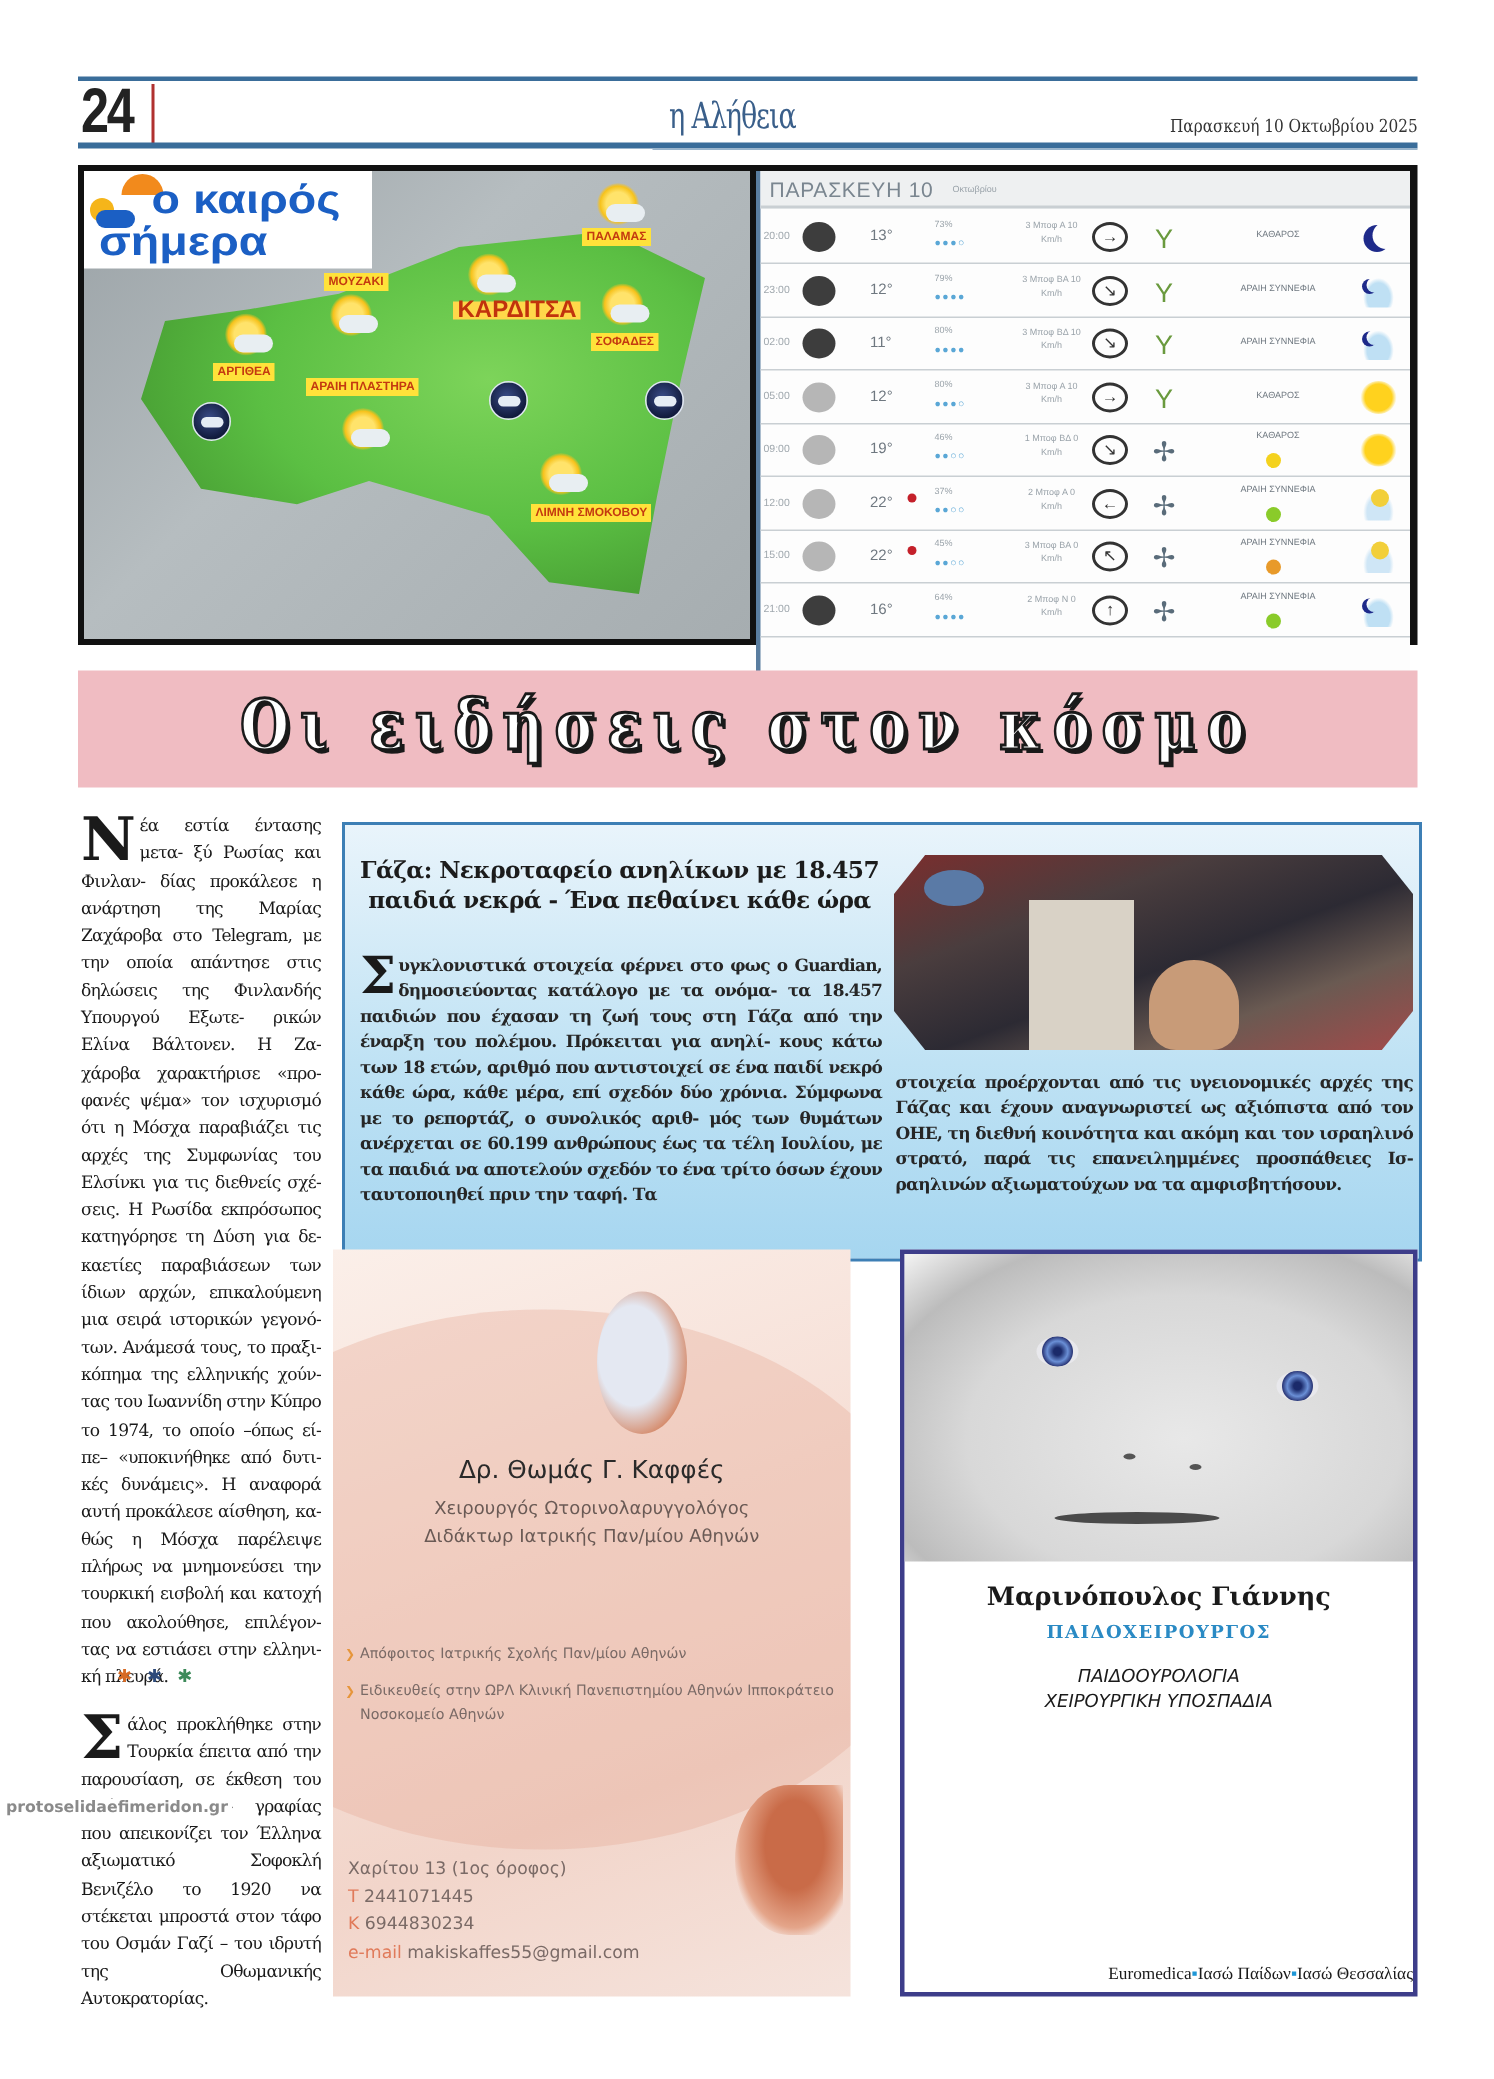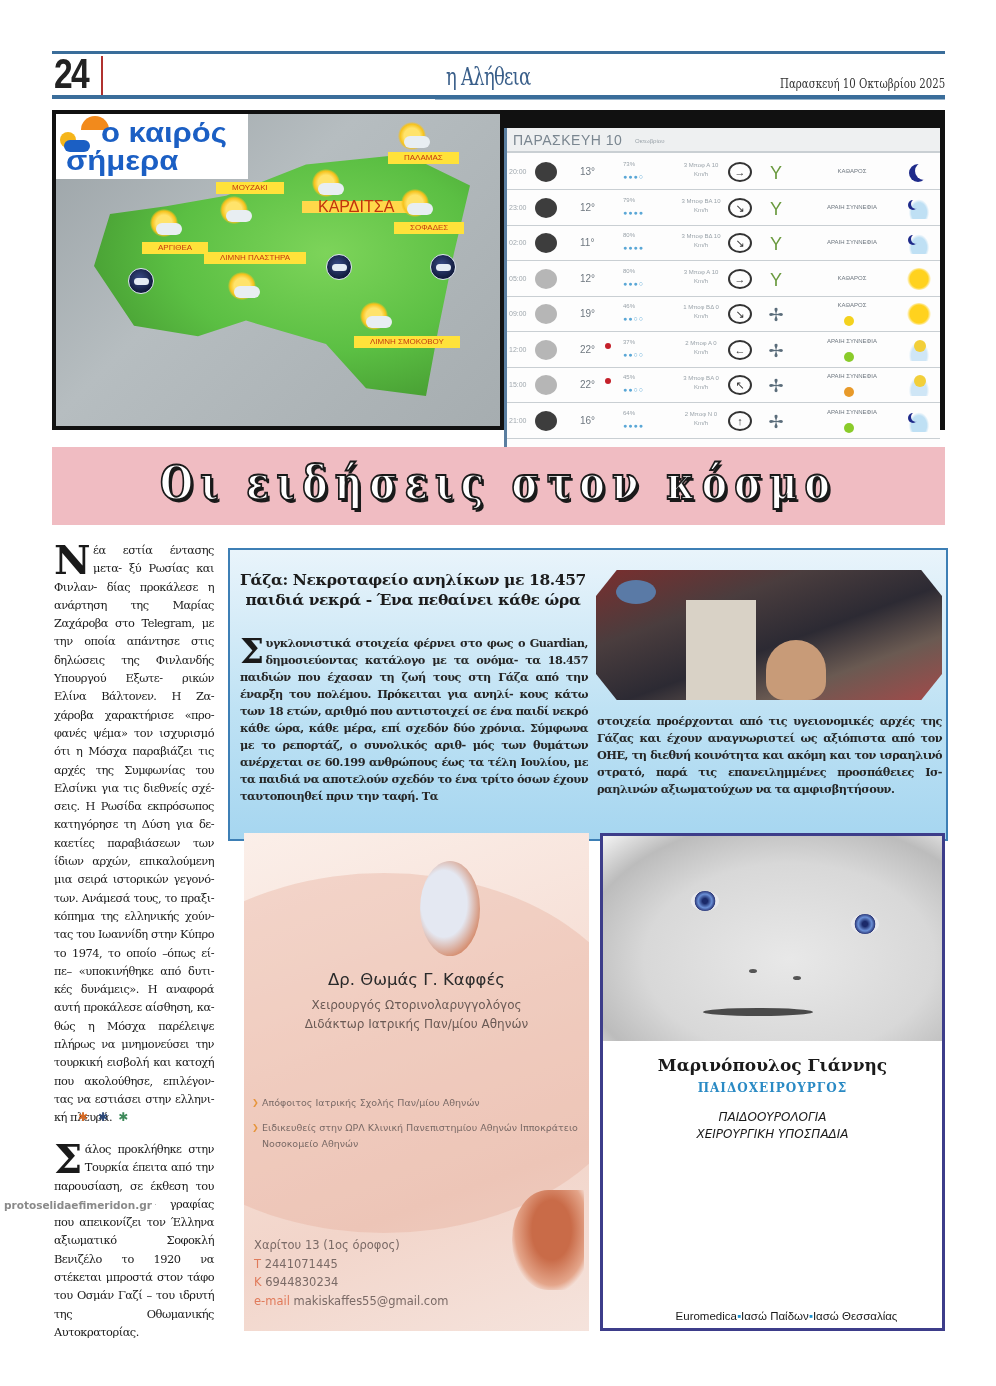--- a/index.html
+++ b/index.html
@@ -20,28 +20,28 @@
   .map { left: 56px; top: 114px; width: 444px; height: 312px; background: linear-gradient(135deg,#9aa2a6 0%,#b6bdc0 40%,#a6adb0 100%); overflow: hidden; }
   .map-land { position: absolute; left: 30px; top: 35px; width: 400px; height: 260px;
     background: radial-gradient(ellipse at 60% 40%, #7dd45a 0%, #5bbf43 45%, #4aa235 70%, #8a7a3a 100%);
     clip-path: polygon(35% 18%, 55% 6%, 80% 2%, 96% 14%, 92% 40%, 88% 70%, 85% 95%, 70% 92%, 60% 75%, 40% 66%, 28% 72%, 12% 68%, 2% 45%, 6% 25%, 20% 22%); }
   .map-title { position: absolute; left: 0; top: 0; width: 192px; height: 65px; background: #fff; }
   .map-title-text { position: absolute; left: 45px; top: 6px; font-family: "Liberation Sans", sans-serif; font-weight: bold; font-size: 27px; line-height: 27px; color: #1b5fc4; transform: scaleX(1.15); transform-origin: left; }
   .map-title-text2 { top: 34px; left: 10px; }
   .map-umbrella { position: absolute; left: 25px; top: 2px; width: 28px; height: 14px; background: #f28a1c; border-radius: 14px 14px 0 0; }
   .map-sun-logo { position: absolute; left: 4px; top: 18px; width: 16px; height: 16px; background: #f5b51a; border-radius: 50%; }
   .map-cloud-logo { position: absolute; left: 8px; top: 26px; width: 26px; height: 12px; background: #1b5fc4; border-radius: 8px; }
-  .town { position: absolute; background: #ffe23a; color: #c43a10; font-family: "Liberation Sans", sans-serif; font-weight: normal; font-size: 8px; padding: 1px 16px; white-space: nowrap; line-height: 10px; }
+  .town { position: absolute; background: #ffe23a; color: #c43a10; font-family: "Liberation Sans", sans-serif; font-weight: bold; font-size: 8px; padding: 1px 3px; white-space: nowrap; line-height: 10px; }
   .town.big { font-size: 16px; background: #ffd84a; color: #c1330d; }
   .sun { position: absolute; width: 28px; height: 28px; border-radius: 50%; background: radial-gradient(circle, #ffe36b 40%, #f6c21c 60%, rgba(246,194,28,0) 72%); }
   .sun::after { content: ""; position: absolute; left: 6px; top: 14px; width: 26px; height: 12px; background: #e8eef2; border-radius: 8px; }
   .night { position: absolute; width: 26px; height: 26px; border-radius: 50%; background: radial-gradient(circle at 45% 40%, #3a4c88 0%, #111b3d 70%); border: 1px solid #dfe6f2; }
   .night::after { content: ""; position: absolute; left: 5px; top: 9px; width: 15px; height: 7px; background: #e5ecf5; border-radius: 5px; }
 
-  .forecast { left: 504px; top: 114px; width: 436px; height: 380px; background: #fdfdfd; border-left: 3px solid #5a7ea0; margin-top: 14px; }
+  .forecast { left: 504px; top: 114px; width: 436px; height: 380px; background: #fdfdfd; border-left: 3px solid #5a7ea0; }
   .fc-head { position: absolute; left: 0; top: 0; width: 433px; height: 25px; background: #eef0f1; border-bottom: 2px solid #c9cfd3; }
   .fc-title { position: absolute; left: 6px; top: 4px; font-family: "Liberation Sans", sans-serif; font-size: 14px; color: #7a8690; letter-spacing: 0.5px; }
   .fc-month { position: absolute; left: 128px; top: 10px; font-family: "Liberation Sans", sans-serif; font-size: 6px; color: #9aa3aa; }
   .fc-row { position: absolute; left: 0; width: 433px; height: 35px; border-bottom: 1px solid #c9cfd3; font-family: "Liberation Sans", sans-serif; }
   .fc-time { position: absolute; left: 2px; top: 13px; font-size: 7px; color: #a0a8ae; }
   .fc-clock { position: absolute; left: 28px; top: 7px; width: 22px; height: 20px; border-radius: 50%; background: #3d3d3d; }
   .fc-clock.light { background: #b6b6b6; }
   .fc-temp { position: absolute; left: 73px; top: 11px; font-size: 10px; font-weight: normal; color: #6f7880; }
   .fc-alert { position: absolute; left: 98px; top: 10px; width: 6px; height: 6px; border-radius: 50%; background: #c4202a; }
   .fc-hum { position: absolute; left: 116px; top: 6px; font-size: 6px; color: #9aa3aa; }
@@ -82,21 +82,21 @@
   .gaza-body { position: absolute; left: 10px; top: 85px; width: 348px; font-family: "DejaVu Serif", serif; font-weight: bold; font-size: 11.3px; line-height: 17px; color: #262626; text-align: justify; letter-spacing: -0.5px; }
   .gaza-body .dropcap { font-size: 34px; line-height: 28px; margin: 2px 2px 0 0; }
   .gaza-photo { position: absolute; left: 366px; top: 20px; width: 346px; height: 130px; background: linear-gradient(160deg, #7a2e2e 0%, #4a3d3e 30%, #2c2a33 55%, #6a5a52 75%, #a24a4a 100%);
     clip-path: polygon(6% 0, 94% 0, 100% 20%, 100% 80%, 94% 100%, 6% 100%, 0 80%, 0 20%); }
   .photo-face { position: absolute; left: 170px; top: 70px; width: 60px; height: 60px; border-radius: 50% 50% 30% 30%; background: #c89b78; }
   .photo-cloth { position: absolute; left: 90px; top: 30px; width: 70px; height: 100px; background: #d9d2c6; }
   .photo-hat { position: absolute; left: 20px; top: 10px; width: 40px; height: 24px; border-radius: 50%; background: #5a7aa6; }
   .gaza-body2 { position: absolute; left: 367px; top: 163px; width: 345px; font-family: "DejaVu Serif", serif; font-weight: bold; font-size: 11.3px; line-height: 17px; color: #262626; text-align: justify; letter-spacing: -0.5px; }
 
   
-  .ad1 { left: 244px; top: 833px; width: 345px; height: 498px; background: linear-gradient(160deg, #fbefe9 0%, #f6dfd6 40%, #f2d5ca 70%, #f5e3dc 100%); overflow: hidden; }
+  .ad1 { left: 222px; top: 833px; width: 345px; height: 498px; background: linear-gradient(160deg, #fbefe9 0%, #f6dfd6 40%, #f2d5ca 70%, #f5e3dc 100%); overflow: hidden; }
   .ad1-swoosh { position: absolute; left: -120px; top: 40px; width: 520px; height: 360px; border-radius: 50%; background: rgba(230,170,150,0.35); }
   .ad1-logo { position: absolute; left: 176px; top: 28px; width: 60px; height: 95px; border-radius: 50%; background: radial-gradient(ellipse at 40% 45%, #e4e8f2 45%, #d58a6a 75%, #c96b48 100%); }
   .ad1-logo2 { position: absolute; left: 268px; top: 357px; width: 72px; height: 100px; border-radius: 50% 0 0 50%; background: radial-gradient(ellipse at 55% 40%, #c96b48 35%, #e4a58a 65%, rgba(240,200,180,0) 75%); }
   .ad1-name { position: absolute; left: 0; top: 137px; width: 100%; text-align: center; font-family: "DejaVu Sans", sans-serif; font-size: 16.5px; color: #2a2a2a; }
   .ad1-sub { position: absolute; left: 0; width: 100%; text-align: center; font-family: "DejaVu Sans", sans-serif; font-size: 12px; color: #6a5a55; }
   .ad1-list { position: absolute; left: 8px; top: 262px; width: 330px; font-family: "DejaVu Sans", sans-serif; font-size: 9.5px; line-height: 16px; color: #7a6a66; }
   .ad1-list li { list-style: none; padding-left: 10px; position: relative; margin-bottom: 9px; }
   .ad1-list li::before { content: "❯"; position: absolute; left: 0; top: 0; color: #e6953a; font-size: 8px; }
   .ad1-contact { position: absolute; left: 10px; top: 403px; font-family: "DejaVu Sans", sans-serif; font-size: 11.5px; line-height: 18.5px; color: #7a6a66; }
   .ad1-contact .k { color: #e07a5a; }
@@ -107,21 +107,21 @@
   .eye { position: absolute; width: 28px; height: 20px; border-radius: 50%; background: radial-gradient(circle, #1b2a6a 15%, #6a8fd6 40%, #2d3a7a 58%, #e8e8ec 62%); }
   .nostril { position: absolute; width: 8px; height: 4px; border-radius: 50%; background: #555; }
   .mouth { position: absolute; left: 100px; top: 172px; width: 110px; height: 8px; border-radius: 50%; background: #4a4a4a; }
   .ad2-name { position: absolute; left: 0; top: 219px; width: 100%; text-align: center; font-family: "DejaVu Serif", serif; font-weight: bold; font-size: 17px; color: #1a1a1a; }
   .ad2-role { position: absolute; left: 0; top: 245px; width: 100%; text-align: center; font-family: "DejaVu Serif", serif; font-weight: bold; font-size: 12px; color: #2a8ac4; letter-spacing: 1px; }
   .ad2-spec { position: absolute; left: 0; top: 273px; width: 100%; text-align: center; font-family: "DejaVu Sans", sans-serif; font-style: italic; font-size: 12px; line-height: 17px; color: #1a1a1a; }
   .ad2-blue { position: absolute; left: 0; top: 370px; width: 100%; height: 98px; background: #1d96d6; text-align: center; font-family: "DejaVu Sans", sans-serif; font-weight: bold; color: #fff; }
   .ad2-blue .l { font-size: 12.5px; line-height: 18px; }
   .ad2-blue .dark { color: #2a3a5a; font-size: 11px; line-height: 16px; }
   .ad2-blue .first { padding-top: 6px; }
-  .ad2-foot { position: absolute; left: 0; top: 474px; width: 100%; text-align: center; font-family: Liberation Sans, sans-serif; font-size: 11.5px; color: #1a1a1a; white-space: nowrap; padding-left: 28px; }
+  .ad2-foot { position: absolute; left: 0; top: 474px; width: 100%; text-align: right; font-family: Liberation Serif, serif; font-size: 11.5px; color: #1a1a1a; white-space: nowrap; padding-left: 28px; }
   .ad2-foot .sq { color: #1d96d6; }
 </style>
 </head>
 <body>
 
 <div class="abs top-rule"></div>
 <div class="abs page-num">24</div>
 <div class="abs num-bar"></div>
 <div class="abs masthead">η Αλήθεια</div>
 <div class="abs date">Παρασκευή 10 Οκτωβρίου 2025</div>
@@ -141,21 +141,21 @@
   <div class="sun" style="left:342px;top:8px"></div>
   <div class="town" style="left:332px;top:38px">ΠΑΛΑΜΑΣ</div>
   <div class="town" style="left:160px;top:68px">ΜΟΥΖΑΚΙ</div>
   <div class="sun" style="left:256px;top:55px"></div>
   <div class="town big" style="left:246px;top:87px">ΚΑΡΔΙΤΣΑ</div>
   <div class="sun" style="left:345px;top:75px"></div>
   <div class="town" style="left:338px;top:108px">ΣΟΦΑΔΕΣ</div>
   <div class="sun" style="left:94px;top:95px"></div>
   <div class="sun" style="left:164px;top:82px"></div>
   <div class="town" style="left:86px;top:128px">ΑΡΓΙΘΕΑ</div>
-  <div class="town" style="left:148px;top:138px">ΛΙΜΝΗ ΠΛΑΣΤΗΡΑ</div>
+  <div class="town" style="left:148px;top:138px">ΑΡΑΙΗ ΠΛΑΣΤΗΡΑ</div>
   <div class="sun" style="left:172px;top:158px"></div>
   <div class="night" style="left:72px;top:154px"></div>
   <div class="night" style="left:270px;top:140px"></div>
   <div class="night" style="left:374px;top:140px"></div>
   <div class="sun" style="left:304px;top:188px"></div>
   <div class="town" style="left:298px;top:222px">ΛΙΜΝΗ ΣΜΟΚΟΒΟΥ</div>
 </div>
 
 <div class="abs forecast">
   <div class="fc-head">

